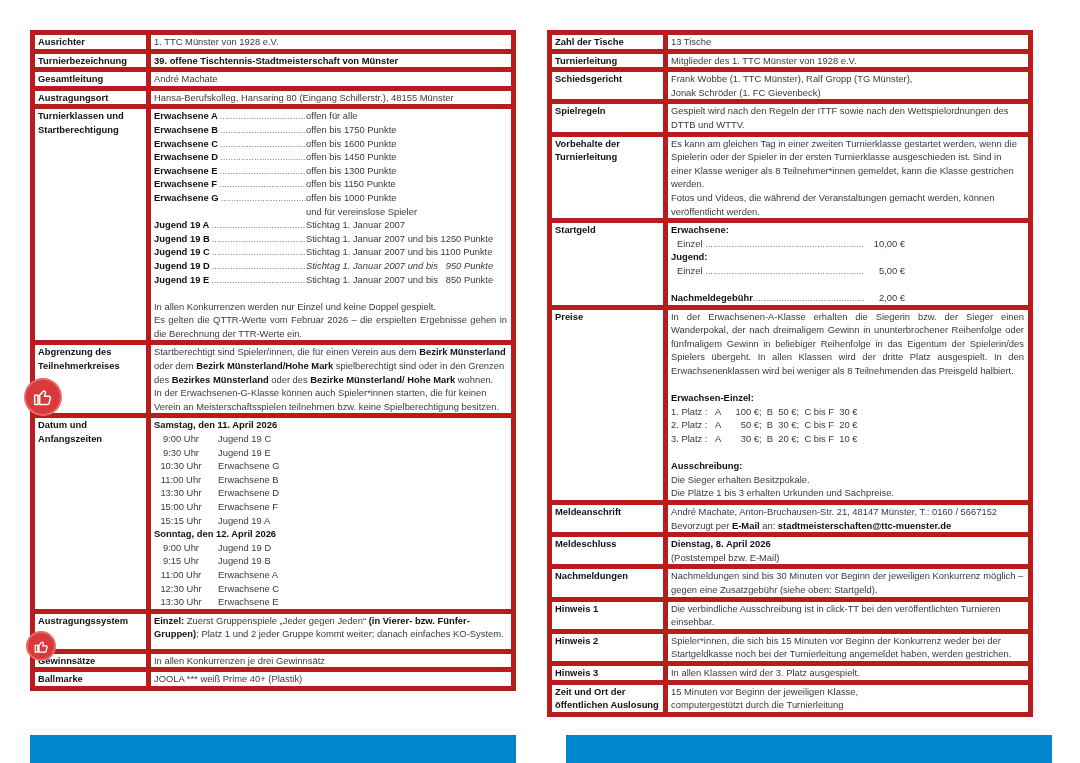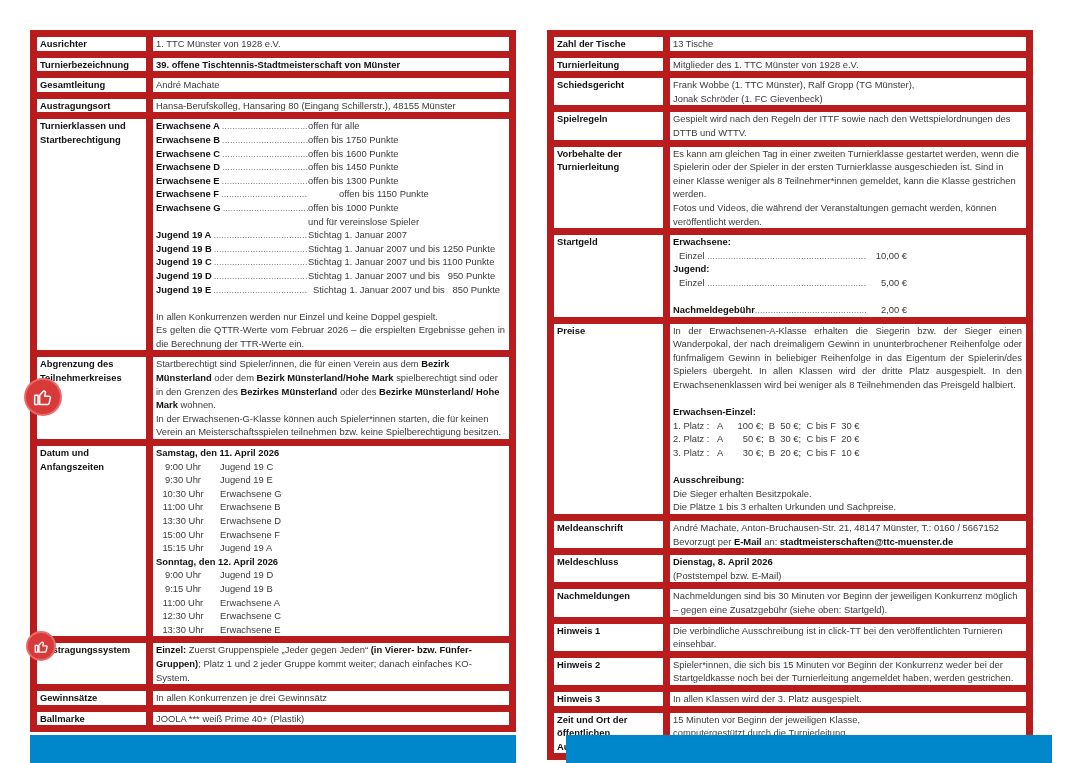--- a/index.html
+++ b/index.html
@@ -2,21 +2,21 @@
 <html><head>
 <meta charset="utf-8">
 <style>
   * { box-sizing: border-box; margin: 0; padding: 0; }
   html, body { width: 1080px; height: 763px; background: #ffffff; overflow: hidden; }
   body { position: relative; font-family: "Liberation Sans", sans-serif; font-size: 9.4px; color: #3a3a3a; line-height: 13.6px; }
   .page { position: absolute; top: 30px; width: 486px; }
   .page.left { left: 30px; }
   .page.right { left: 547px; }
   table { border-collapse: collapse; width: 100%; table-layout: fixed; }
-  td { border: 7px solid #b91c1c; vertical-align: top; padding: 0 4px 0 3px; }
+  td { border: 5px solid #b91c1c; vertical-align: top; padding: 0 4px 0 3px; }
   td.label { width: 116px; font-weight: bold; color: #111; }
   td.val { text-align: left; }
   .just { text-align: justify; }
   b, .b { font-weight: bold; color: #111; }
   .cls { display: flex; }
   .cls .name { width: 152px; white-space: nowrap; overflow: hidden; }
   .cls .name b { background: #fff; padding-right: 2px; }
   .dots { color: #777; letter-spacing: 0; }
   .cls .desc { flex: 1; white-space: nowrap; }
   .sched { display: flex; }
@@ -79,21 +79,21 @@
               <div class="cls">
                 <span class="name"><b>Erwachsene D</b><span class="dots">....................................................</span></span>
                 <span class="desc" style="white-space: pre;">offen bis 1450 Punkte</span>
               </div>
               <div class="cls">
                 <span class="name"><b>Erwachsene E</b><span class="dots">....................................................</span></span>
                 <span class="desc" style="white-space: pre;">offen bis 1300 Punkte</span>
               </div>
               <div class="cls">
                 <span class="name"><b>Erwachsene F</b><span class="dots">....................................................</span></span>
-                <span class="desc" style="white-space: pre; margin-left: 31px;">offen bis 1150 Punkte</span>
+                <span class="desc" style="white-space: pre;">offen bis 1150 Punkte</span>
               </div>
               <div class="cls">
                 <span class="name"><b>Erwachsene G</b><span class="dots">....................................................</span></span>
                 <span class="desc" style="white-space: pre;">offen bis 1000 Punkte</span>
               </div>
               <div class="cls">
                 <span class="name"></span>
                 <span class="desc" style="white-space: pre;">und für vereinslose Spieler</span>
               </div>
               <div class="cls">
@@ -103,25 +103,25 @@
               <div class="cls">
                 <span class="name"><b>Jugend 19 B</b><span class="dots">....................................................</span></span>
                 <span class="desc" style="white-space: pre;">Stichtag 1. Januar 2007 und bis 1250 Punkte</span>
               </div>
               <div class="cls">
                 <span class="name"><b>Jugend 19 C</b><span class="dots">....................................................</span></span>
                 <span class="desc" style="white-space: pre;">Stichtag 1. Januar 2007 und bis 1100 Punkte</span>
               </div>
               <div class="cls">
                 <span class="name"><b>Jugend 19 D</b><span class="dots">....................................................</span></span>
-                <span class="desc" style="white-space: pre;">Stichtag 1. Januar 2007 und bis   950 Punkte</span>
+                <span class="desc" style="white-space: pre; font-style: italic;">Stichtag 1. Januar 2007 und bis   950 Punkte</span>
               </div>
               <div class="cls">
                 <span class="name"><b>Jugend 19 E</b><span class="dots">....................................................</span></span>
-                <span class="desc" style="white-space: pre; text-align: center;">Stichtag 1. Januar 2007 und bis   850 Punkte</span>
+                <span class="desc" style="white-space: pre;">Stichtag 1. Januar 2007 und bis   850 Punkte</span>
               </div>
             </div>
       <div class="blank"></div>
       <div>In allen Konkurrenzen werden nur Einzel und keine Doppel gespielt.</div>
       <div class="just">Es gelten die QTTR-Werte vom Februar 2026 – die erspielten Ergebnisse gehen in die Berechnung der TTR-Werte ein.</div>
     </td>
   </tr>
   <tr>
     <td class="label">Abgrenzung des Teilnehmerkreises</td>
     <td class="val just">

